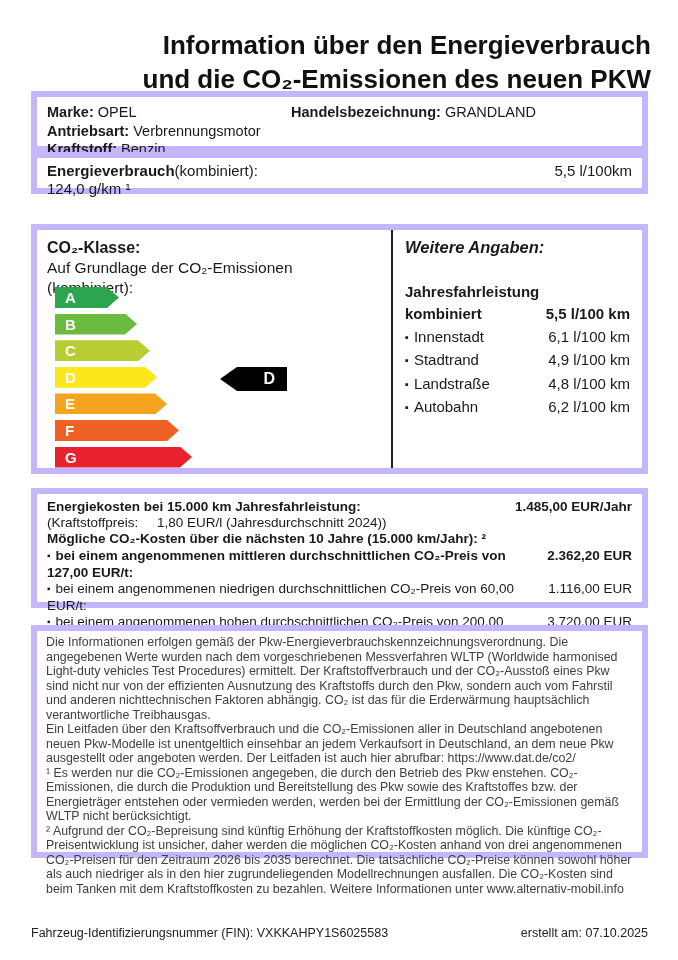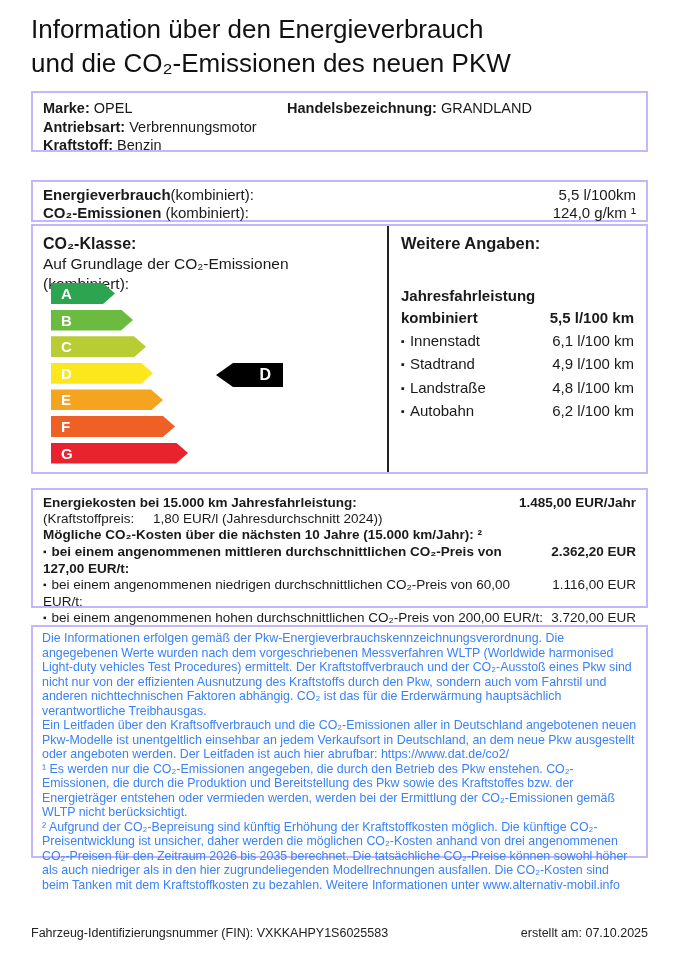--- a/index.html
+++ b/index.html
@@ -3,70 +3,70 @@
 <meta charset="utf-8">
 <style>
   * { margin:0; padding:0; box-sizing:border-box; }
   html,body { background:#ffffff; }
   body {
     width:678px; height:960px; position:relative;
     font-family:"Liberation Sans", sans-serif;
     color:#1a1a1a;
   }
   .abs { position:absolute; }
-  .box { border:2px solid #c4b5fd; background:#fff; }
+  .box { border:6px solid #c4b5fd; background:#fff; }
   b, .b { font-weight:bold; }
 
   
-  .title { left:31px; top:12px; width:620px; font-size:26px; font-weight:normal; line-height:34px; color:#111; }
+  .title { left:31px; top:28px; width:620px; font-size:26px; font-weight:bold; line-height:34px; color:#111;text-align:right; }
 
   
   .box-info { left:31px; top:91px; width:617px; height:61px; padding:6px 10px; font-size:14.5px; line-height:18.5px; }
   .info-row { display:flex; }
   .info-cell-l { width:244px; }
   .info-cell-r { flex:1; }
 
   
-  .box-energy { left:31px; top:180px; width:617px; height:42px; padding:4px 10px; font-size:15px; line-height:17.5px; }
+  .box-energy { left:31px; top:152px; width:617px; height:42px; padding:4px 10px; font-size:15px; line-height:17.5px; }
   .kv-row { display:flex; justify-content:space-between; }
 
   
   .box-co2 { left:31px; top:224px; width:617px; height:250px; display:flex; }
   .co2-left { width:356px; border-right:2px solid #222; position:relative; padding:8px 10px; }
   .co2-right { flex:1; padding:8px 12px; }
   .co2-heading { font-size:16px; font-weight:bold; line-height:20px; }
   .co2-sub { font-size:15.5px; line-height:20px; }
   .arrow-stack { position:absolute; left:18px; top:57px; display:flex; flex-direction:column; gap:5.6px; }
   .arrow {
     height:21px; display:flex; align-items:center;
     padding-left:10px; color:#fff; font-size:15px; font-weight:bold;
     clip-path: polygon(0 0, calc(100% - 12px) 0, 100% 50%, calc(100% - 12px) 100%, 0 100%);
   }
   .indicator {
     position:absolute; left:183px; top:137px; width:67px; height:24px;
     display:flex; align-items:center; justify-content:flex-end;
     padding-right:12px; color:#fff; font-size:16px; font-weight:bold;
     clip-path: polygon(0 50%, 17px 0, 100% 0, 100% 100%, 17px 100%);
   }
-  .wa-heading { font-size:16.5px; font-weight:bold; margin-bottom:32px; }
+  .wa-heading { font-size:16.5px; font-weight:bold; margin-bottom:24px;font-style:italic; }
   .wa-title { font-size:15px; font-weight:bold; line-height:22px; }
   .wa-row { display:flex; font-size:15px; line-height:22.5px; }
   .wa-label { flex:1; }
   .wa-label.bullet::before { content:"▪"; font-size:11px; margin-right:5px; position:relative; top:-1px; }
   .wa-value { width:95px; text-align:right; white-space:nowrap; }
 
   
   .box-costs { left:31px; top:488px; width:617px; height:120px; padding:5px 10px; font-size:13.5px; line-height:16.2px; }
   .cost-row { display:flex; justify-content:space-between; }
   .cost-row .lbl.bullet::before { content:"▪"; font-size:10px; margin-right:5px; position:relative; top:-1px; }
   .cost-row .val { white-space:nowrap; padding-left:8px; }
   .fuelprice-label { display:inline-block; width:110px; }
 
   
-  .box-fine { left:31px; top:625px; width:617px; height:233px; padding:4px 9px; font-size:12.4px; line-height:14.5px; color:#3b82f6; }
+  .box-fine { left:31px; top:625px; width:617px; height:233px; padding:4px 9px; font-size:12.4px; line-height:14.5px; color:#404040; }
   .box-fine p { margin:0; }
 
   
   .footer { left:31px; top:926px; width:617px; display:flex; justify-content:space-between; font-size:12.5px; color:#222; }
 </style>
 </head>
 <body>
 
 <div class="abs title">
   <div>Information über den Energieverbrauch</div>
@@ -86,21 +86,20 @@
     <div class="info-cell-l"><b>Kraftstoff:</b> <span>Benzin</span></div>
   </div>
 </div>
 
 <div class="abs box box-energy">
   <div class="kv-row">
     <div><b>Energieverbrauch</b><span>(kombiniert):</span></div>
     <div>5,5 l/100km</div>
   </div>
   <div class="kv-row">
-    <div><b>CO₂-Emissionen</b><span> (kombiniert):</span></div>
     <div>124,0 g/km ¹</div>
   </div>
 </div>
 
 <div class="abs box box-co2">
   <div class="co2-left">
     <div class="co2-heading">CO₂-Klasse:</div>
     <div class="co2-sub">Auf Grundlage der CO₂-Emissionen (kombiniert):</div>
     <div class="arrow-stack">
       <div class="arrow" style="background: rgb(45, 164, 79); width: 64px;">

